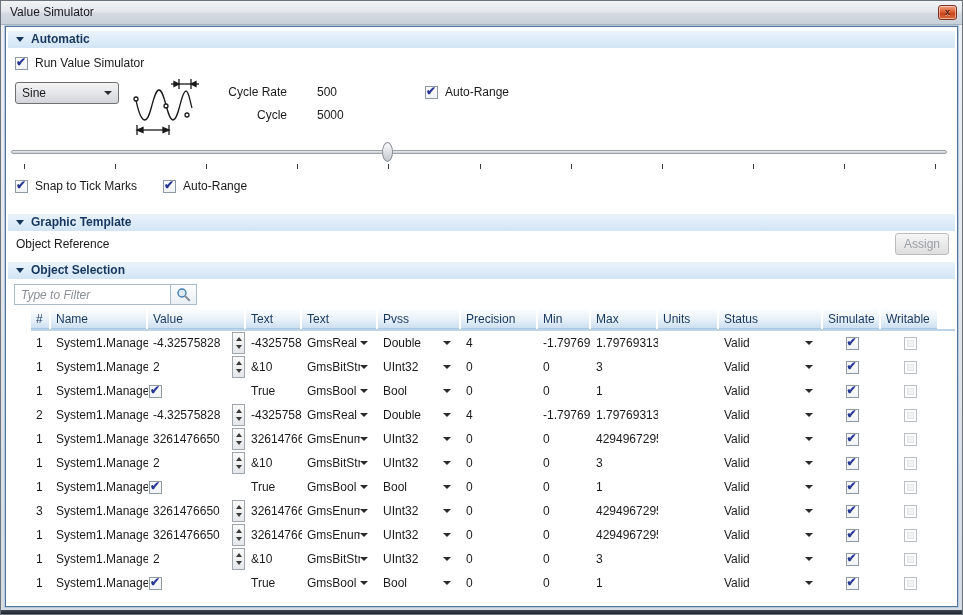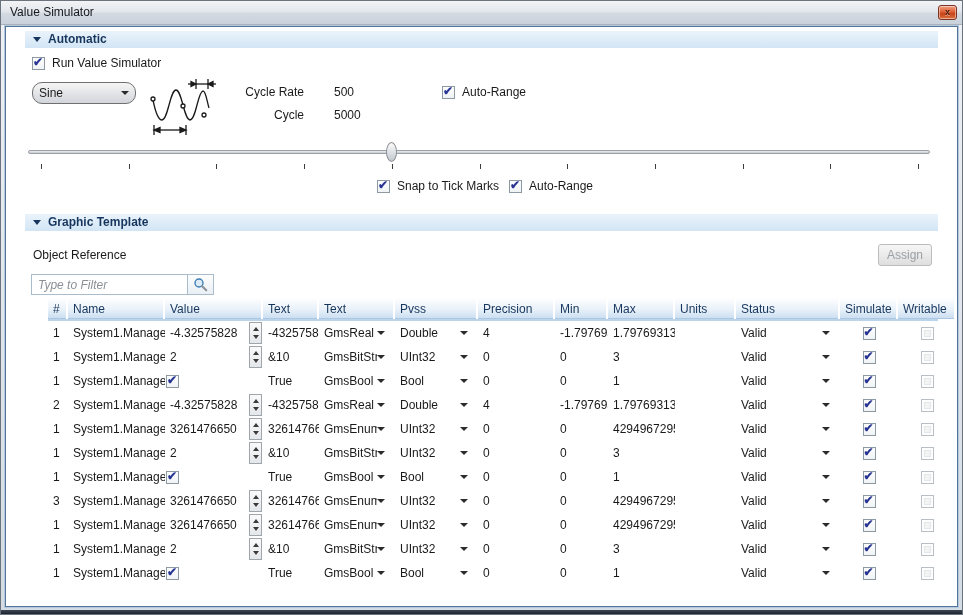--- a/index.html
+++ b/index.html
@@ -19,21 +19,21 @@
   .title { position:absolute; left:9px; top:4px; font-size:12px; color:#15181c; }
   .close-btn { position:absolute; right:5px; top:4px; width:19px; height:15px;
     border:1px solid #7e3222; border-radius:3px;
     background:linear-gradient(#f0a183 0%, #e0673c 40%, #c8431a 60%, #d9743f 100%);
     box-shadow:inset 0 0 0 1px rgba(255,255,255,.45);
     display:flex; align-items:center; justify-content:center; cursor:pointer; }
   .close-btn span { color:#4d1507; font-size:9px; font-weight:bold; line-height:1;
     text-shadow:0 1px 0 rgba(255,255,255,.5); }
   .content { position:absolute; top:25px; left:4px; right:4px; bottom:7px;
     background:#fff; border:1px solid #52749a;
-    box-shadow:0 0 0 1px #b6c9dc; overflow:hidden; padding:0 19px; }
+    box-shadow:0 0 0 1px #b6c9dc; overflow:hidden; padding:0 2px; }
   .bottom-band { position:absolute; left:0; right:0; bottom:0; height:4px;
     background:linear-gradient(#3d4754,#1e242d); }
 
   
   .sec-header { height:17px; line-height:17px; margin-top:4px;
     background:linear-gradient(#eaf3fb,#d2e5f5);
     color:var(--accent,#17365d); font-weight:bold; font-size:12px;
     padding-left:8px; display:flex; align-items:center; }
   .tri-down { width:0; height:0; border-left:4px solid transparent;
     border-right:4px solid transparent; border-top:5px solid var(--accent,#17365d);
@@ -44,21 +44,21 @@
     border:1px solid #8e9aa3; display:inline-block; position:relative; flex:none; }
   .cb.checked::after { content:"\2714"; position:absolute; left:0px; top:-3px;
     font-size:12px; font-weight:bold; color:var(--check,#283593); }
   .cb.disabled { background:#f3f3f3; border-color:#b9bfc4;
     box-shadow:inset 0 0 0 2px #fdfdfd, inset 0 0 0 3px #e4e7ea; }
   .cb-row { display:flex; align-items:center; gap:7px; }
 
   
   .run-row { margin:8px 0 12px 7px; }
   .controls-row { margin:8px 0 0 7px; display:flex; align-items:flex-start; height:54px; }
-  .combo { width:104px; height:22px; border:1px solid #707070; border-radius:10px;
+  .combo { width:104px; height:22px; border:1px solid #707070; border-radius:3px;
     background:linear-gradient(#f5f5f5,#e0e2e6 60%, #d2d5da);
     display:flex; align-items:center; padding:0 6px; cursor:pointer; }
   .combo .combo-label { flex:1; }
   .arrow-down { width:0; height:0; border-left:4px solid transparent;
     border-right:4px solid transparent; border-top:4px solid #2b2b2b; flex:none; }
   .wave-icon { margin:-4px 0 0 10px; flex:none; }
   .params { margin-left:10px; display:grid;
     grid-template-columns:70px 60px; column-gap:30px; row-gap:9px; margin-top:3px; }
   .params .plabel { text-align:right; }
   .auto-range-1 { margin-left:48px; margin-top:3px; }
@@ -66,24 +66,24 @@
   
   .slider-area { position:relative; height:30px; margin-top:5px; }
   .slider-track { position:absolute; left:3px; right:8px; top:9px; height:4px;
     border:1px solid #9aa0a6; border-radius:2px;
     background:linear-gradient(#eceef0,#c6cacf); }
   .slider-thumb { position:absolute; top:-9px; width:11px; height:20px;
     border:1px solid #8a9097; border-radius:50%;
     background:linear-gradient(#fbfbfb,#d9dde1 60%, #c3c8cd); cursor:pointer; }
   .ticks { position:absolute; left:16px; right:20px; top:23px; height:6px; }
   .tick { position:absolute; width:1px; height:5px; background:#3c3c3c; top:0; }
-  .manual-cbs { display:flex; gap:10px; margin:8px 0 10px 7px;justify-content:center; }
-
-  
-  .objref-row { position:relative; height:26px; margin-top:12px; }
+  .manual-cbs { display:flex; gap:26px; margin:8px 0 10px 7px; }
+
+  
+  .objref-row { position:relative; height:26px; margin-top:1px; }
   .objref-label { position:absolute; left:8px; top:5px; }
   .assign-btn { position:absolute; right:6px; top:1px; width:54px; height:22px;
     border:1px solid #bcbcbc; border-radius:3px;
     background:linear-gradient(#f6f6f6,#e8e8e8 60%, #dedede);
     color:#9aa0a5; font-size:12px; font-family:"Liberation Sans",sans-serif; }
 
   
   .filter-row { display:flex; margin:5px 0 0 6px; height:21px; }
   .filter-input { width:156px; height:21px; border:1px solid #a8bccc;
     border-right:none; padding:0 6px; font-style:italic; color:#8b9096;
@@ -214,20 +214,24 @@
     <div class="sec-header" style="margin-top:21px;">
       <span class="tri-down"></span>
       <span>Graphic Template</span>
     </div>
 
     <div class="objref-row">
       <span class="objref-label">Object Reference</span>
       <button class="assign-btn" disabled="">Assign</button>
     </div>
 
+    <div class="sec-header" style="margin-top:4px;">
+      <span class="tri-down"></span>
+      <span>Object Selection</span>
+    </div>
 
     <div class="filter-row">
       <input class="filter-input" type="text" placeholder="Type to Filter" style="">
       <div class="search-btn">
         <svg width="15" height="15" viewBox="0 0 15 15">
           <circle cx="6" cy="6" r="4" fill="#ddebf7" stroke="#3f7fb5" stroke-width="1.4"></circle>
           <line x1="9.2" y1="9.2" x2="13.2" y2="13.2" stroke="#8a949d" stroke-width="2.2" stroke-linecap="round"></line>
         </svg>
       </div>
     </div>

